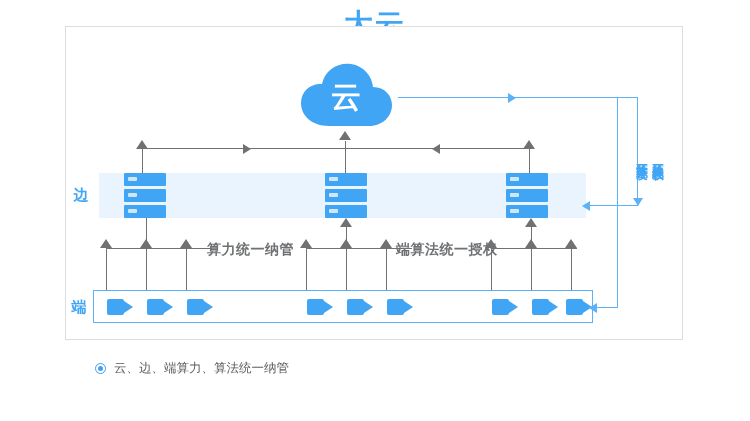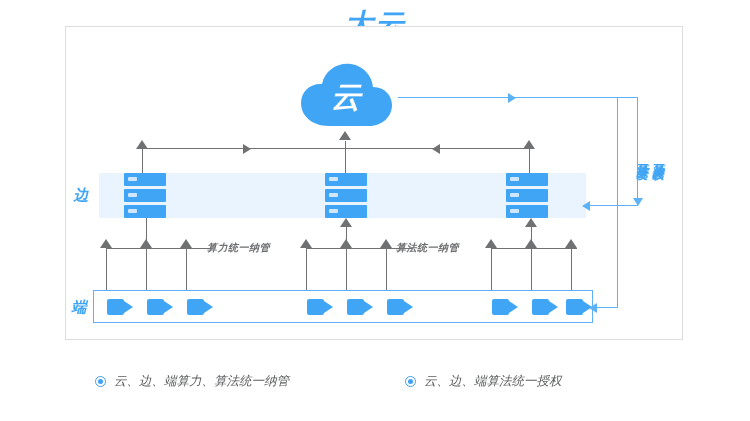--- a/index.html
+++ b/index.html
@@ -2,21 +2,21 @@
 <html><head>
 <meta charset="utf-8">
 <style>
   html,body{margin:0;padding:0;}
   body{
     width:750px;height:421px;
     background:#ffffff;
     font-family:"DejaVu Sans","Liberation Sans",sans-serif;
     position:relative;overflow:hidden;
   }
-  .canvas{position:absolute;left:0;top:0;width:750px;height:421px;font-style:italic;}
+  .canvas{position:absolute;left:0;top:0;width:750px;height:421px;}
 
   
   .frame{
     position:absolute;left:65px;top:26px;width:618px;height:314px;
     border:1px solid #dcdddf;background:#fff;box-sizing:border-box;
   }
 
   
   .title{
     position:absolute;left:0;top:6px;width:750px;text-align:center;
@@ -108,34 +108,34 @@
     border-top:5px solid transparent;border-bottom:5px solid transparent;
     border-right:8px solid #5cb1f7;
   }
   .barrow.down{
     border-left:5px solid transparent;border-right:5px solid transparent;
     border-top:8px solid #5cb1f7;
   }
 
   
   .midlabel{
-    position:absolute;color:#6f7173;font-size:10px;font-weight:bold;
+    position:absolute;color:#6f7173;font-size:14px;font-weight:bold;
     white-space:nowrap;letter-spacing:.5px;
   }
 
   
   .vlabel{
     position:absolute;color:#41a5f5;font-size:11.5px;font-weight:bold;
     writing-mode:vertical-rl;text-orientation:upright;
     letter-spacing:1px;line-height:12px;white-space:nowrap;
   }
 
   
   .legend{position:absolute;left:95px;top:352px;width:620px;}
-  .legend-col{position:absolute;top:16px;text-align:right;}
+  .legend-col{position:absolute;top:3px;text-align:right;}
   .legend-col.left{left:0;}
   .legend-col.right{left:310px;}
   .legend-item{
     display:flex;align-items:center;height:26px;
     font-size:12.5px;color:#5a5c5e;white-space:nowrap;
   }
   .radio{
     width:11px;height:11px;border:1.5px solid #3ea1f2;border-radius:50%;
     box-sizing:border-box;margin-right:8px;position:relative;flex:none;
   }
@@ -236,21 +236,21 @@
   <div class="gline v" style="left:491px;top:248px;height:42px;"></div>
   <div class="garrow up" style="left:485px;top:239px;"></div>
   <div class="gline v" style="left:531px;top:248px;height:42px;"></div>
   <div class="garrow up" style="left:525px;top:239px;"></div>
   <div class="gline v" style="left:571px;top:248px;height:42px;"></div>
   <div class="garrow up" style="left:565px;top:239px;"></div>
   <div class="gline v" style="left:531px;top:227px;height:22px;"></div>
   <div class="garrow up" style="left:525px;top:218px;"></div>
 
   <div class="midlabel" style="left:207px;top:241px;">算力统一纳管</div>
-  <div class="midlabel" style="left:396px;top:241px;">算法统一纳管</div>
+  <div class="midlabel" style="left:396px;top:241px;">端算法统一授权</div>
 
   <div class="term-band"></div>
   <div class="term-label">端</div>
 
   <div class="cam" style="left:107px;top:299px;">
       <div class="cam-body"></div>
       <div class="cam-lens"></div>
     </div>
   <div class="cam" style="left:147px;top:299px;">
       <div class="cam-body"></div>
@@ -300,20 +300,16 @@
   <div class="vlabel" style="left:652px;top:155px;">算法统一授权</div>
 
   <div class="legend">
     <div class="legend-col left">
       <div class="legend-item">
         <span class="radio"></span>
         <span>云、边、端算力、算法统一纳管</span>
       </div>
     </div>
     <div class="legend-col right">
-      <div class="legend-item">
-        <span class="radio"></span>
-        <span>云、边、端算法统一授权</span>
-      </div>
     </div>
   </div>
 
 </div>
 
 </body></html>

